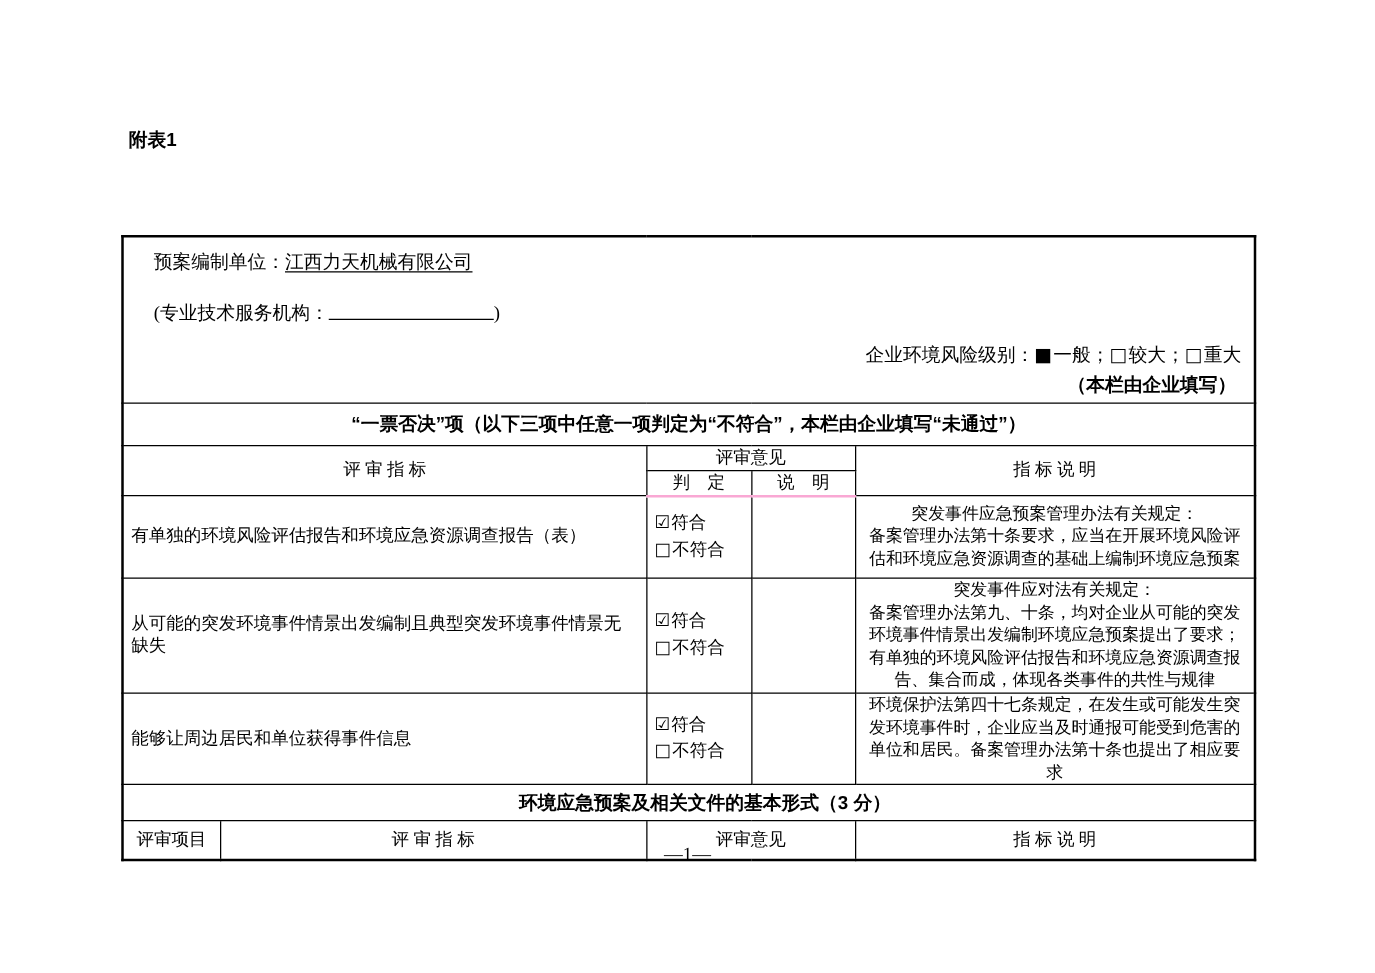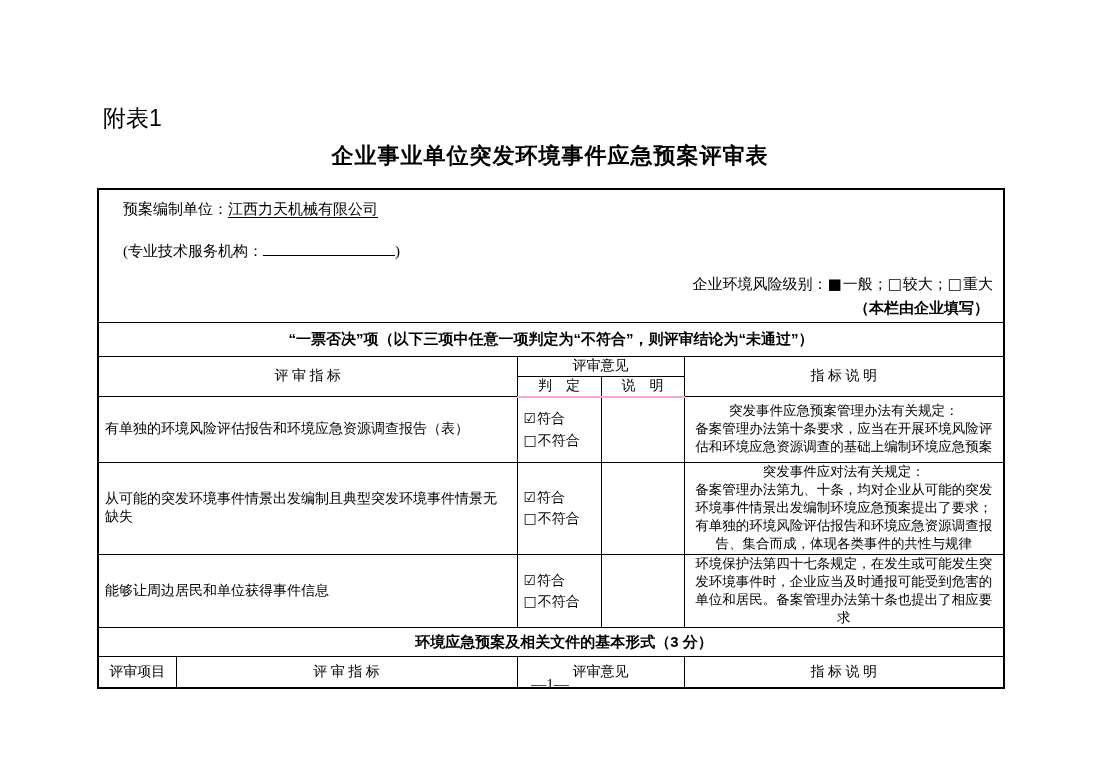--- a/index.html
+++ b/index.html
@@ -9,22 +9,22 @@
     height: 778px;
     background: #ffffff;
     color: #000000;
     font-family: "Liberation Serif", serif;
     overflow: hidden;
   }
   .attach {
     position: absolute;
     left: 103px;
     top: 103px;
-    font-size: 23px;
-    font-weight: normal;
+    font-size: 15px;
+    font-weight: bold;
     font-family: "Liberation Sans", sans-serif;
   }
   .title {
     position: absolute;
     left: 0;
     top: 141px;
     width: 1100px;
     margin: 0;
     text-align: center;
     font-size: 22px;
@@ -100,21 +100,20 @@
     font-size: 15px;
   }
 </style>
 </head>
 <body>
 
 <div class="page">
 
   <div class="attach">附表1</div>
 
-  <h1 class="title">企业事业单位突发环境事件应急预案评审表</h1>
 
   <table class="review-table">
     <colgroup>
       <col style="width:78px">
         <col style="width:341px">
         <col style="width:84px">
         <col style="width:83px">
         <col style="width:320px">
     </colgroup>
 
@@ -128,21 +127,21 @@
           <span>(专业技术服务机构：</span><span class="blank"></span><span>)</span>
         </div>
         <div class="info-line3">
           <span>企业环境风险级别：</span><span><span class="cb">■</span><span>一般；</span></span><span><span class="cb">□</span><span>较大；</span></span><span><span class="cb">□</span><span>重大</span></span>
         </div>
         <div class="info-note">（本栏由企业填写）</div>
       </td>
     </tr>
 
     <tr class="veto-row">
-      <td colspan="5">“一票否决”项（以下三项中任意一项判定为“不符合”，则评审结论为“未通过”）</td>
+      <td colspan="5">“一票否决”项（以下三项中任意一项判定为“不符合”，本栏由企业填写“未通过”）</td>
     </tr>
 
     <tr class="head">
       <td colspan="2" rowspan="2">评 审 指 标</td>
       <td colspan="2">评审意见</td>
       <td rowspan="2">指 标 说 明</td>
     </tr>
     <tr class="head head-b">
       <td>判　定</td>
       <td>说　明</td>

